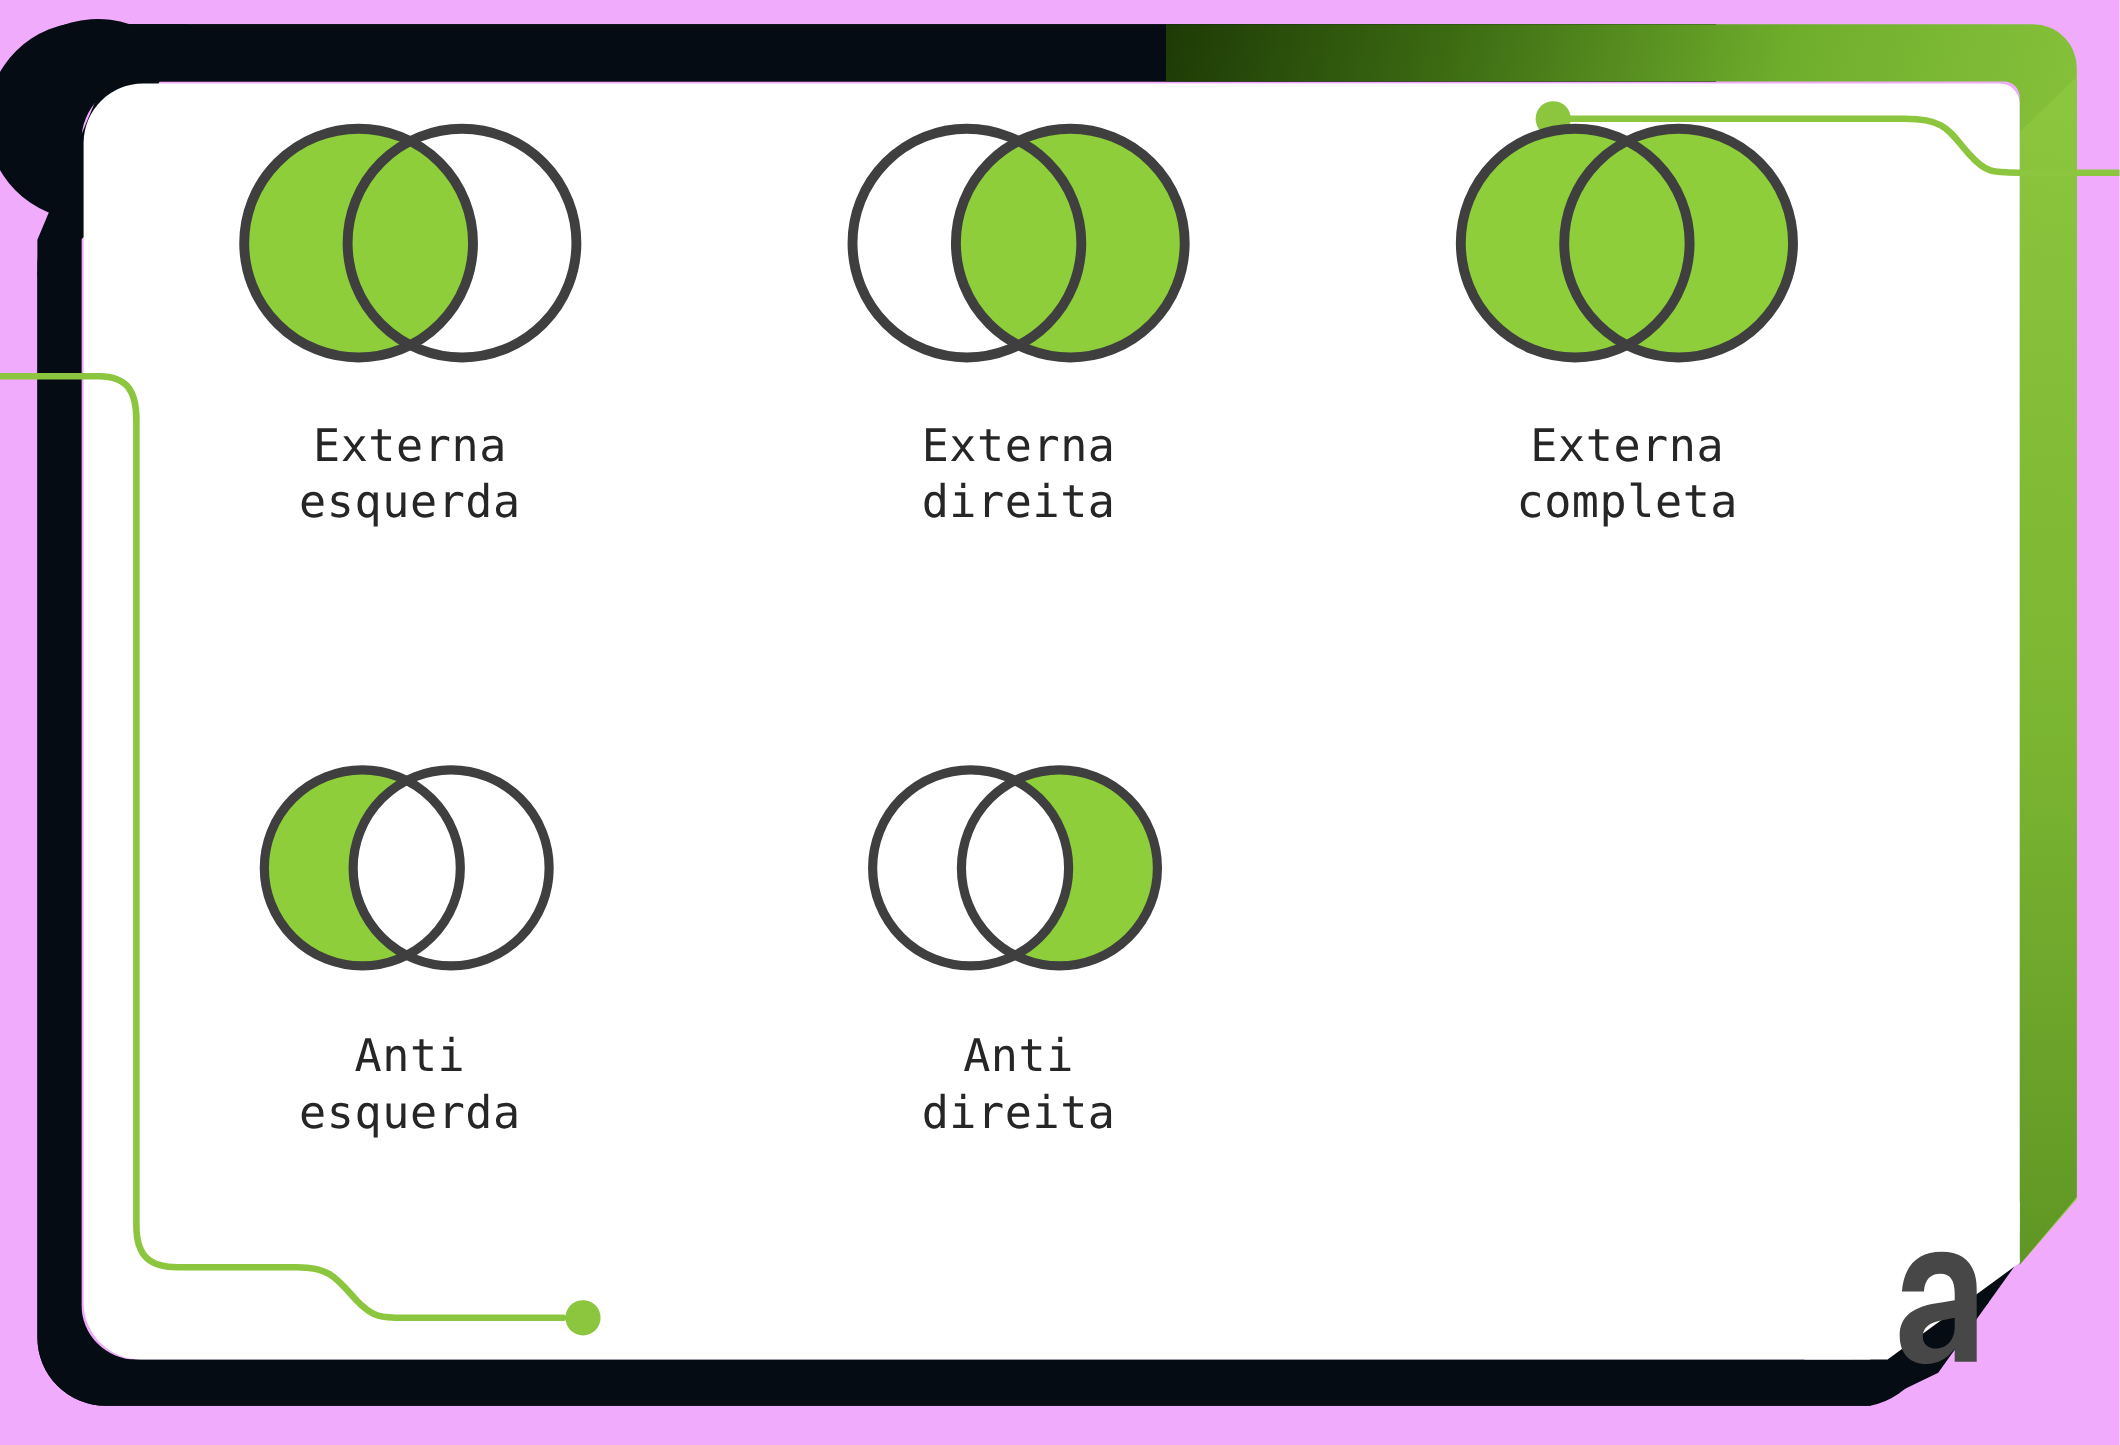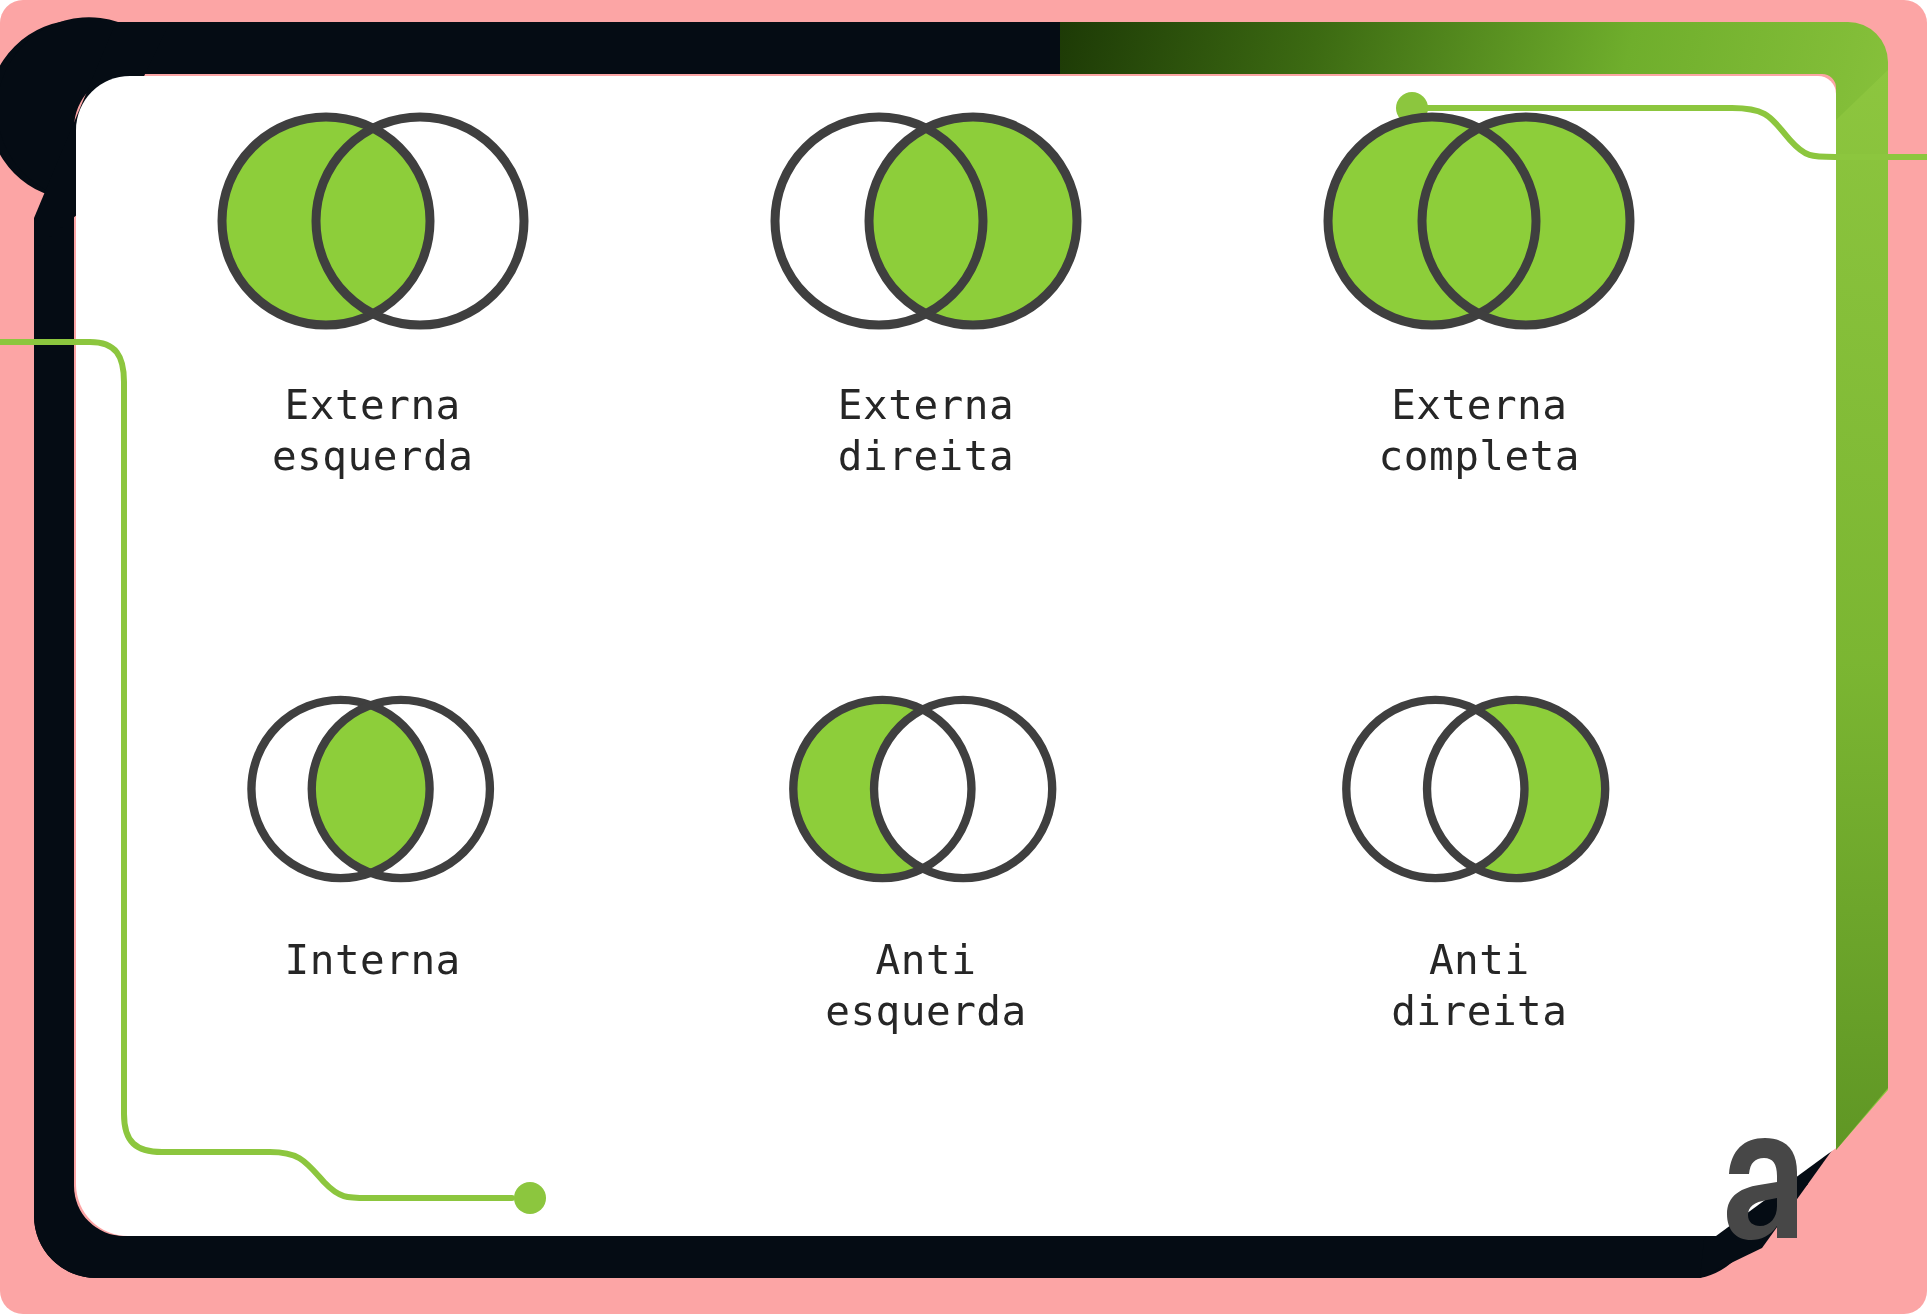--- a/index.html
+++ b/index.html
@@ -11,22 +11,21 @@
     width: 1927px;
     height: 1314px;
     font-family: "DejaVu Sans Mono", "Liberation Mono", monospace;
     overflow: hidden;
   }
 
   #stage {
     position: relative;
     width: 1927px;
     height: 1314px;
-    background: #fca5a5;
-    border-radius: 23px;
+    background: #f0abfc;
   }
 
   
   .frame-svg {
     position: absolute;
     left: 0;
     top: 0;
     width: 1927px;
     height: 1314px;
     pointer-events: none;
@@ -248,35 +247,20 @@
       <svg class="venn-figure" viewBox="0 0 430 250">
         <circle cx="168" cy="125" r="104" fill="#8DCE3A"></circle>
         <circle cx="262" cy="125" r="104" fill="#8DCE3A"></circle>
         <circle cx="168" cy="125" r="104" fill="none" stroke="#3f3f3f" stroke-width="9"></circle>
         <circle cx="262" cy="125" r="104" fill="none" stroke="#3f3f3f" stroke-width="9"></circle>
       </svg>
       <div class="venn-label">Externa
 completa</div>
     </div>
 
-    <div class="venn-card row2">
-      <svg class="venn-figure small" viewBox="0 0 430 250">
-        <defs>
-          <clipPath id="clipR4">
-              <circle cx="245" cy="125" r="96"></circle>
-            </clipPath>
-        </defs>
-        <g clip-path="url(#clipR4)">
-          <circle cx="180" cy="125" r="96" fill="#8DCE3A"></circle>
-        </g>
-        <circle cx="180" cy="125" r="96" fill="none" stroke="#3f3f3f" stroke-width="9"></circle>
-        <circle cx="245" cy="125" r="96" fill="none" stroke="#3f3f3f" stroke-width="9"></circle>
-      </svg>
-      <div class="venn-label">Interna</div>
-    </div>
 
     <div class="venn-card row2">
       <svg class="venn-figure small" viewBox="0 0 430 250">
         <defs>
           <mask id="maskAntiL">
             <rect x="0" y="0" width="430" height="250" fill="black"></rect>
             <circle cx="168" cy="125" r="96" fill="white"></circle>
             <circle cx="255" cy="125" r="96" fill="black"></circle>
           </mask>
         </defs>

